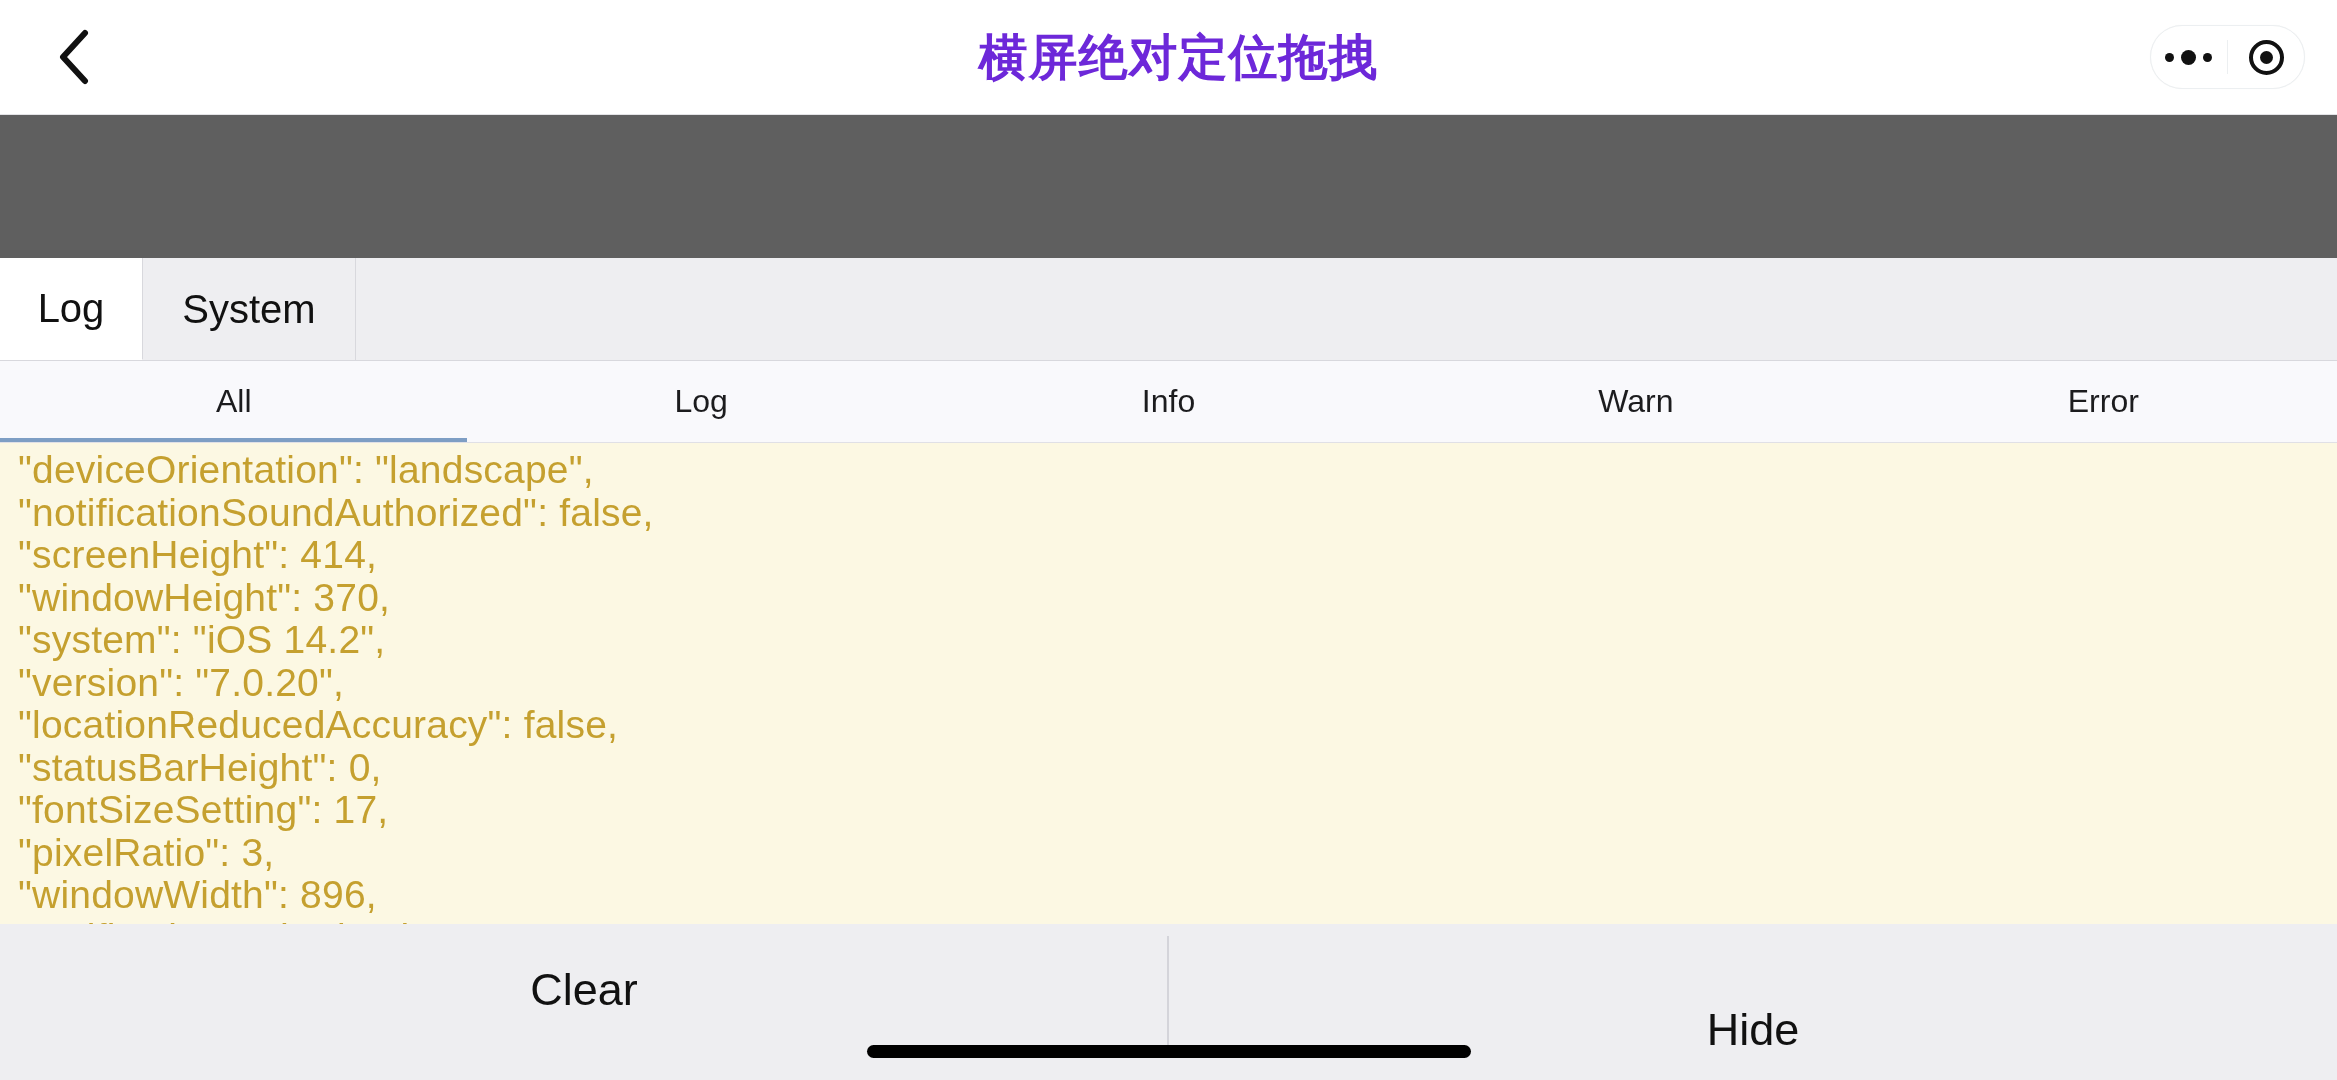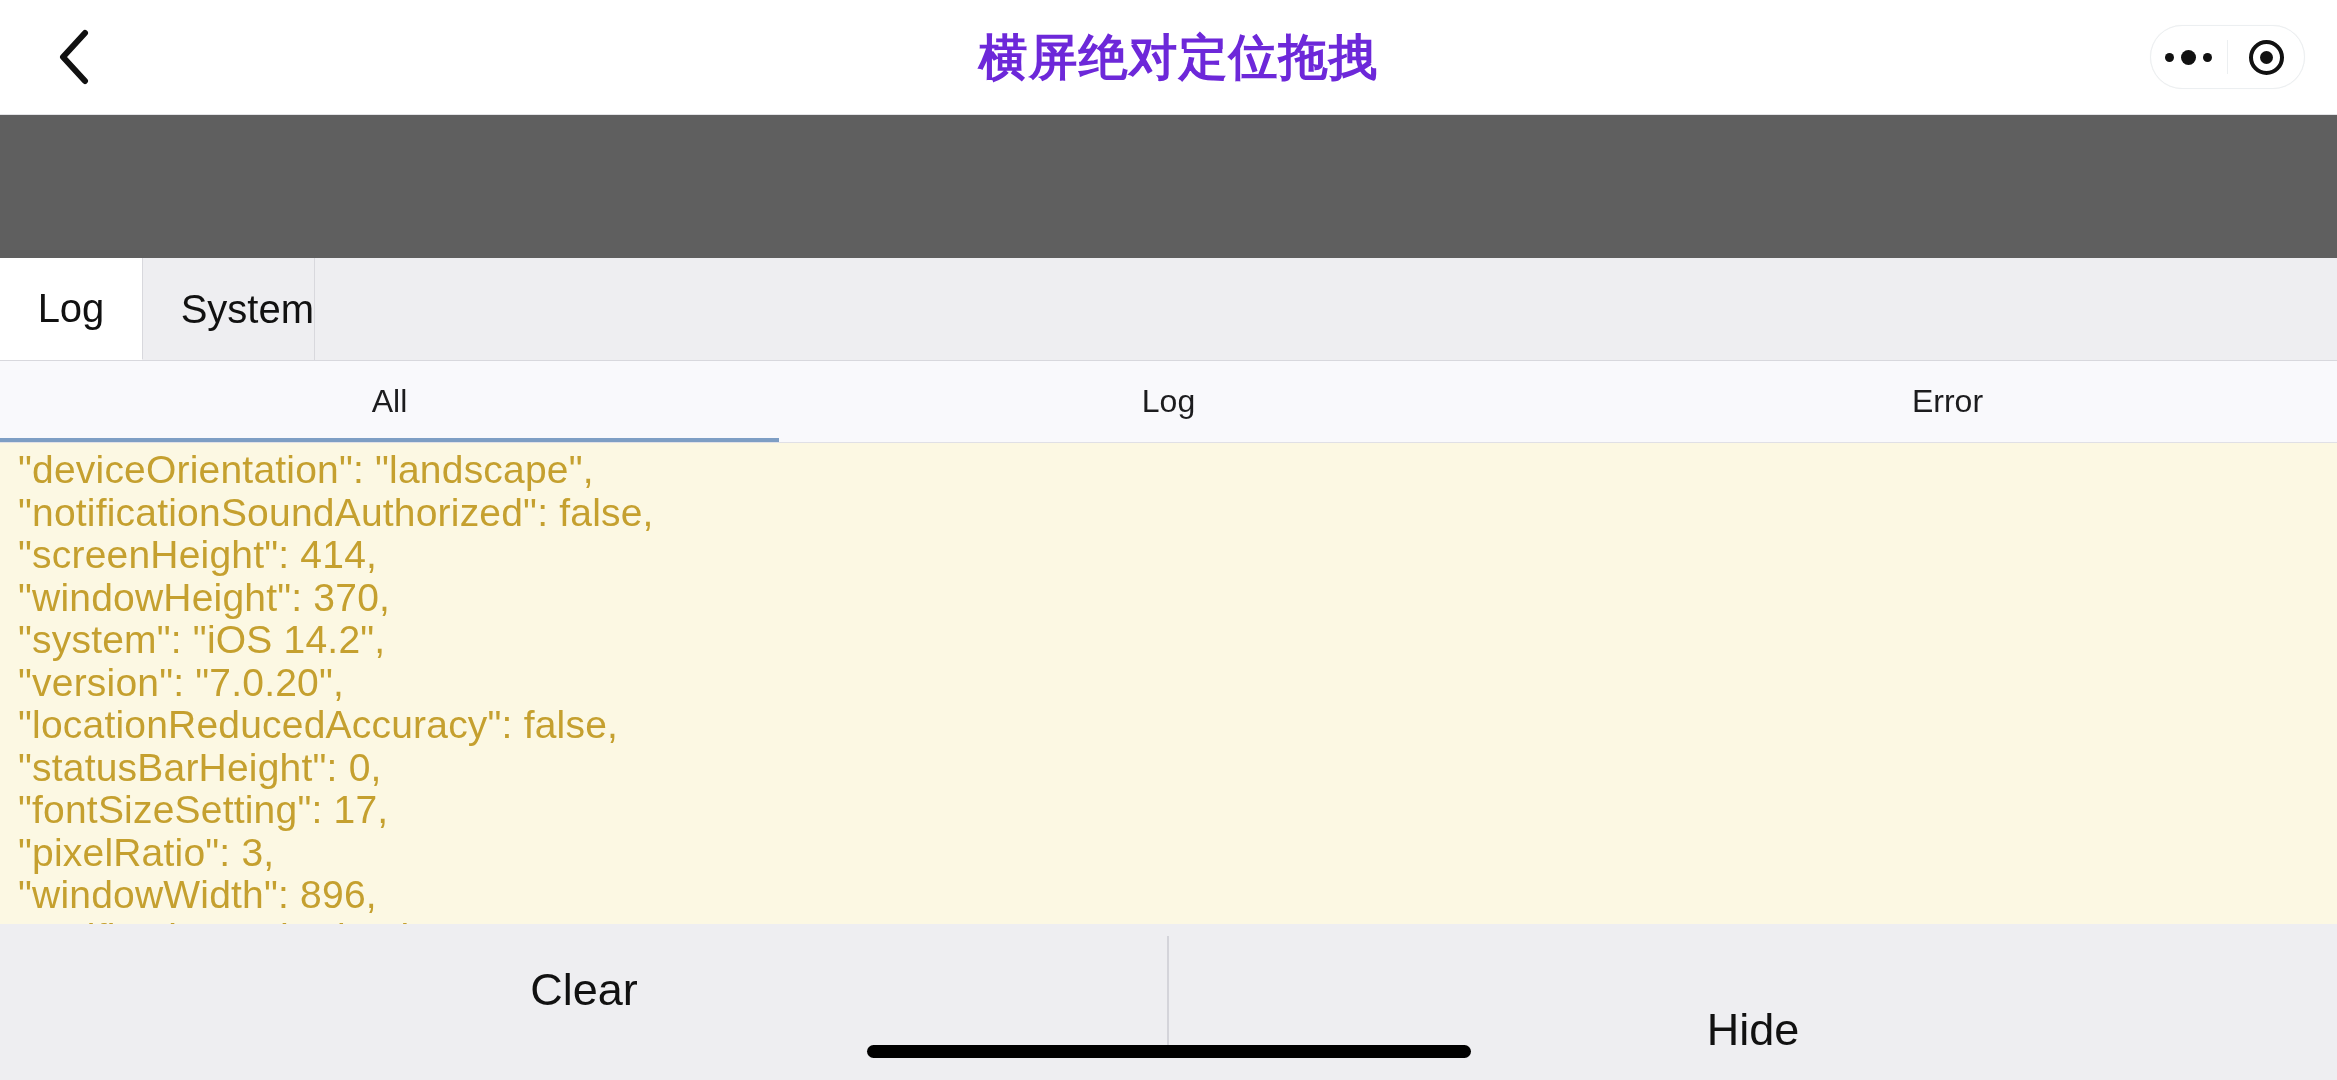--- a/index.html
+++ b/index.html
@@ -78,21 +78,21 @@
   }
   .tab {
     width:143px; height:100%;
     display:flex; align-items:center; justify-content:center;
     font-size:40px; color:#111;
     border-right:1.5px solid #d8d8dd;
     cursor:pointer;
     background:#eeeef1;
   }
   .tab.active { background:#ffffff; border-bottom:1px solid #ffffff; }
-  .tab.w-sys { width:172px;justify-content:flex-end; }
+  .tab.w-sys { width:213px; }
   .tab.w-wechat { width:203px; }
   .tab.w-wxml { width:182px; }
   .tab-filler { flex:1 1 auto; background:#eeeef1; }
 
   
   .filterstrip {
     position:absolute; left:0; top:103px; width:2337px; height:82px;
     background:#f9f9fc;
     display:flex; align-items:center;
     border-bottom:1px solid #e0e0e6;
@@ -198,20 +198,26 @@
       </div>
       <div class="tab-filler"></div>
     </div>
 
     <div class="filterstrip">
       <div class="filter active">
         <span>All</span>
       </div>
       <div class="filter">
         <span>Log</span>
+      </div>
+      <div class="filter">
+        <span>Info</span>
+      </div>
+      <div class="filter">
+        <span>Warn</span>
       </div>
       <div class="filter">
         <span>Error</span>
       </div>
     </div>
 
     <div class="log-area">
       <div class="log-scroll" id="log-scroll">
           <div class="log-line">"deviceOrientation": "landscape",</div>
           <div class="log-line">"notificationSoundAuthorized": false,</div>

